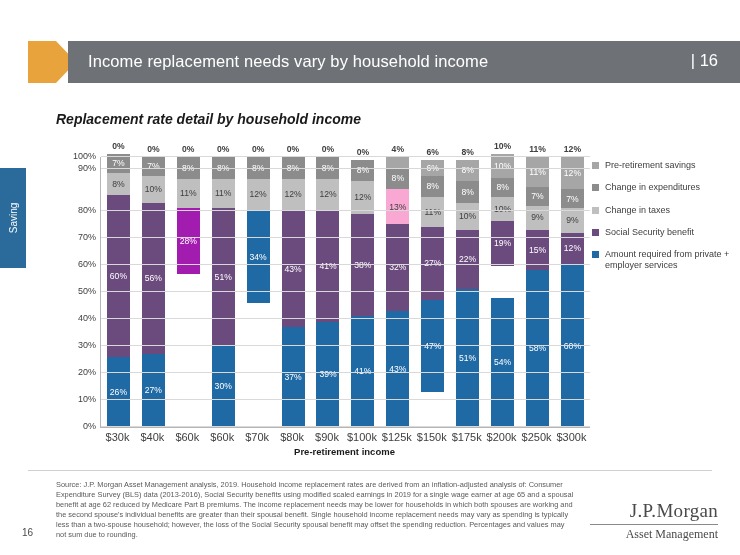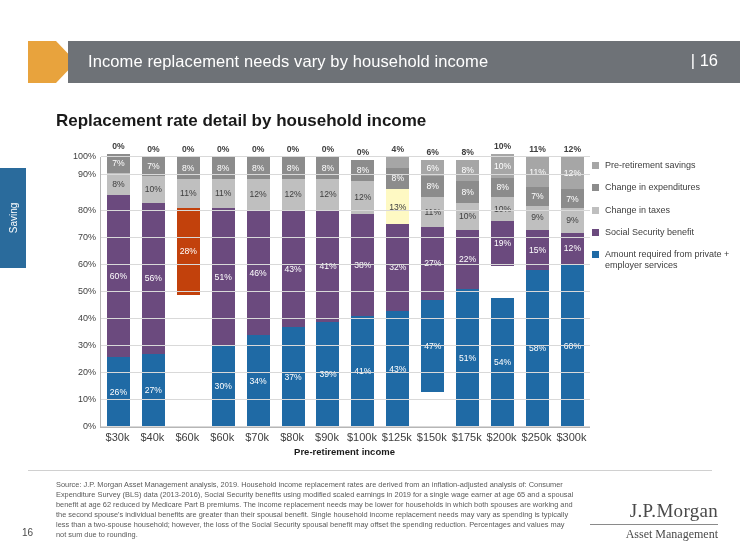--- a/index.html
+++ b/index.html
@@ -74,23 +74,24 @@
     color: #ffffff;
     font-size: 10px;
     white-space: nowrap;
   }
 
   
   .chart-title {
     position: absolute;
     left: 56px;
     top: 111px;
-    font-size: 17px;
+    font-size: 14px;
     font-weight: bold;
     color: #1a1a1a;
+    font-style: italic;
   }
 
   
   .chart-wrap {
     position: absolute;
     left: 56px;
     top: 145px;
     width: 548px;
     height: 315px;
   }
@@ -304,38 +305,37 @@
               <div class="seg dark-text" style="height: 27px; background: rgb(191, 191, 191);">10%</div>
               <div class="seg" style="height: 151.2px; background: rgb(107, 74, 126);">56%</div>
               <div class="seg" style="height: 72.9px; background: rgb(31, 106, 165);">27%</div>
             </div>
             <div class="toplabel" style="bottom: 270px; margin-bottom: 3px;">0%</div>
           </div>
           <div class="barcol">
             <div class="bar" style="height: 270px;">
               <div class="seg" style="height: 21.6px; background: rgb(140, 140, 140);">8%</div>
               <div class="seg dark-text" style="height: 29.7px; background: rgb(191, 191, 191);">11%</div>
-              <div class="seg" style="height: 87px; background: #c2410c;">28%</div>
+              <div class="seg" style="height: 66px; background: #a21caf;">28%</div>
             </div>
             <div class="toplabel" style="bottom: 270px; margin-bottom: 3px;">0%</div>
           </div>
           <div class="barcol">
             <div class="bar" style="height: 270px;">
               <div class="seg" style="height: 21.6px; background: rgb(140, 140, 140);">8%</div>
               <div class="seg dark-text" style="height: 29.7px; background: rgb(191, 191, 191);">11%</div>
               <div class="seg" style="height: 137.7px; background: rgb(107, 74, 126);">51%</div>
               <div class="seg" style="height: 81px; background: rgb(31, 106, 165);">30%</div>
             </div>
             <div class="toplabel" style="bottom: 270px; margin-bottom: 3px;">0%</div>
           </div>
           <div class="barcol">
             <div class="bar" style="height: 270px;">
               <div class="seg" style="height: 21.6px; background: rgb(140, 140, 140);">8%</div>
               <div class="seg dark-text" style="height: 32.4px; background: rgb(191, 191, 191);">12%</div>
-              <div class="seg" style="height: 124.2px; background: rgb(107, 74, 126);">46%</div>
               <div class="seg" style="height: 91.8px; background: rgb(31, 106, 165);">34%</div>
             </div>
             <div class="toplabel" style="bottom: 270px; margin-bottom: 3px;">0%</div>
           </div>
           <div class="barcol">
             <div class="bar" style="height: 270px;">
               <div class="seg" style="height: 21.6px; background: rgb(140, 140, 140);">8%</div>
               <div class="seg dark-text" style="height: 32.4px; background: rgb(191, 191, 191);">12%</div>
               <div class="seg" style="height: 116.1px; background: rgb(107, 74, 126);">43%</div>
               <div class="seg" style="height: 99.9px; background: rgb(31, 106, 165);">37%</div>
@@ -357,21 +357,21 @@
               <div class="seg dark-text" style="height: 32.4px; background: rgb(191, 191, 191);">12%</div>
               <div class="seg" style="height: 102.6px; background: rgb(107, 74, 126);">38%</div>
               <div class="seg" style="height: 110.7px; background: rgb(31, 106, 165);">41%</div>
             </div>
             <div class="toplabel" style="bottom: 267.3px; margin-bottom: 3px;">0%</div>
           </div>
           <div class="barcol">
             <div class="bar" style="height: 270px;">
               <div class="seg" style="height: 10.8px; background: rgb(166, 166, 166);"></div>
               <div class="seg" style="height: 21.6px; background: rgb(140, 140, 140);">8%</div>
-              <div class="seg dark-text" style="height: 35.1px; background: #fef9c3;">13%</div>
+              <div class="seg dark-text" style="height: 35.1px; background: #f9a8d4;">13%</div>
               <div class="seg" style="height: 86.4px; background: rgb(107, 74, 126);">32%</div>
               <div class="seg" style="height: 116.1px; background: rgb(31, 106, 165);">43%</div>
             </div>
             <div class="toplabel" style="bottom: 270px; margin-bottom: 3px;">4%</div>
           </div>
           <div class="barcol">
             <div class="bar" style="height: 267.3px;">
               <div class="seg" style="height: 16.2px; background: rgb(166, 166, 166);">6%</div>
               <div class="seg" style="height: 21.6px; background: rgb(140, 140, 140);">8%</div>
               <div class="seg dark-text" style="height: 29.7px; background: rgb(191, 191, 191);">11%</div>
@@ -441,21 +441,21 @@
         </div>
         <div class="gridline" style="bottom: 162px;">
           <div class="ytick" style="top: 0px;">60%</div>
         </div>
         <div class="gridline" style="bottom: 189px;">
           <div class="ytick" style="top: 0px;">70%</div>
         </div>
         <div class="gridline" style="bottom: 216px;">
           <div class="ytick" style="top: 0px;">80%</div>
         </div>
-        <div class="gridline" style="bottom: 252px;">
+        <div class="gridline" style="bottom: 258px;">
           <div class="ytick" style="top: 0px;">90%</div>
         </div>
         <div class="gridline" style="bottom: 270px;">
           <div class="ytick" style="top: 0px;">100%</div>
         </div>
       </div>
     <div class="xlabels" id="xlabels">
         <div class="xlabel">$30k</div>
         <div class="xlabel">$40k</div>
         <div class="xlabel">$60k</div>

